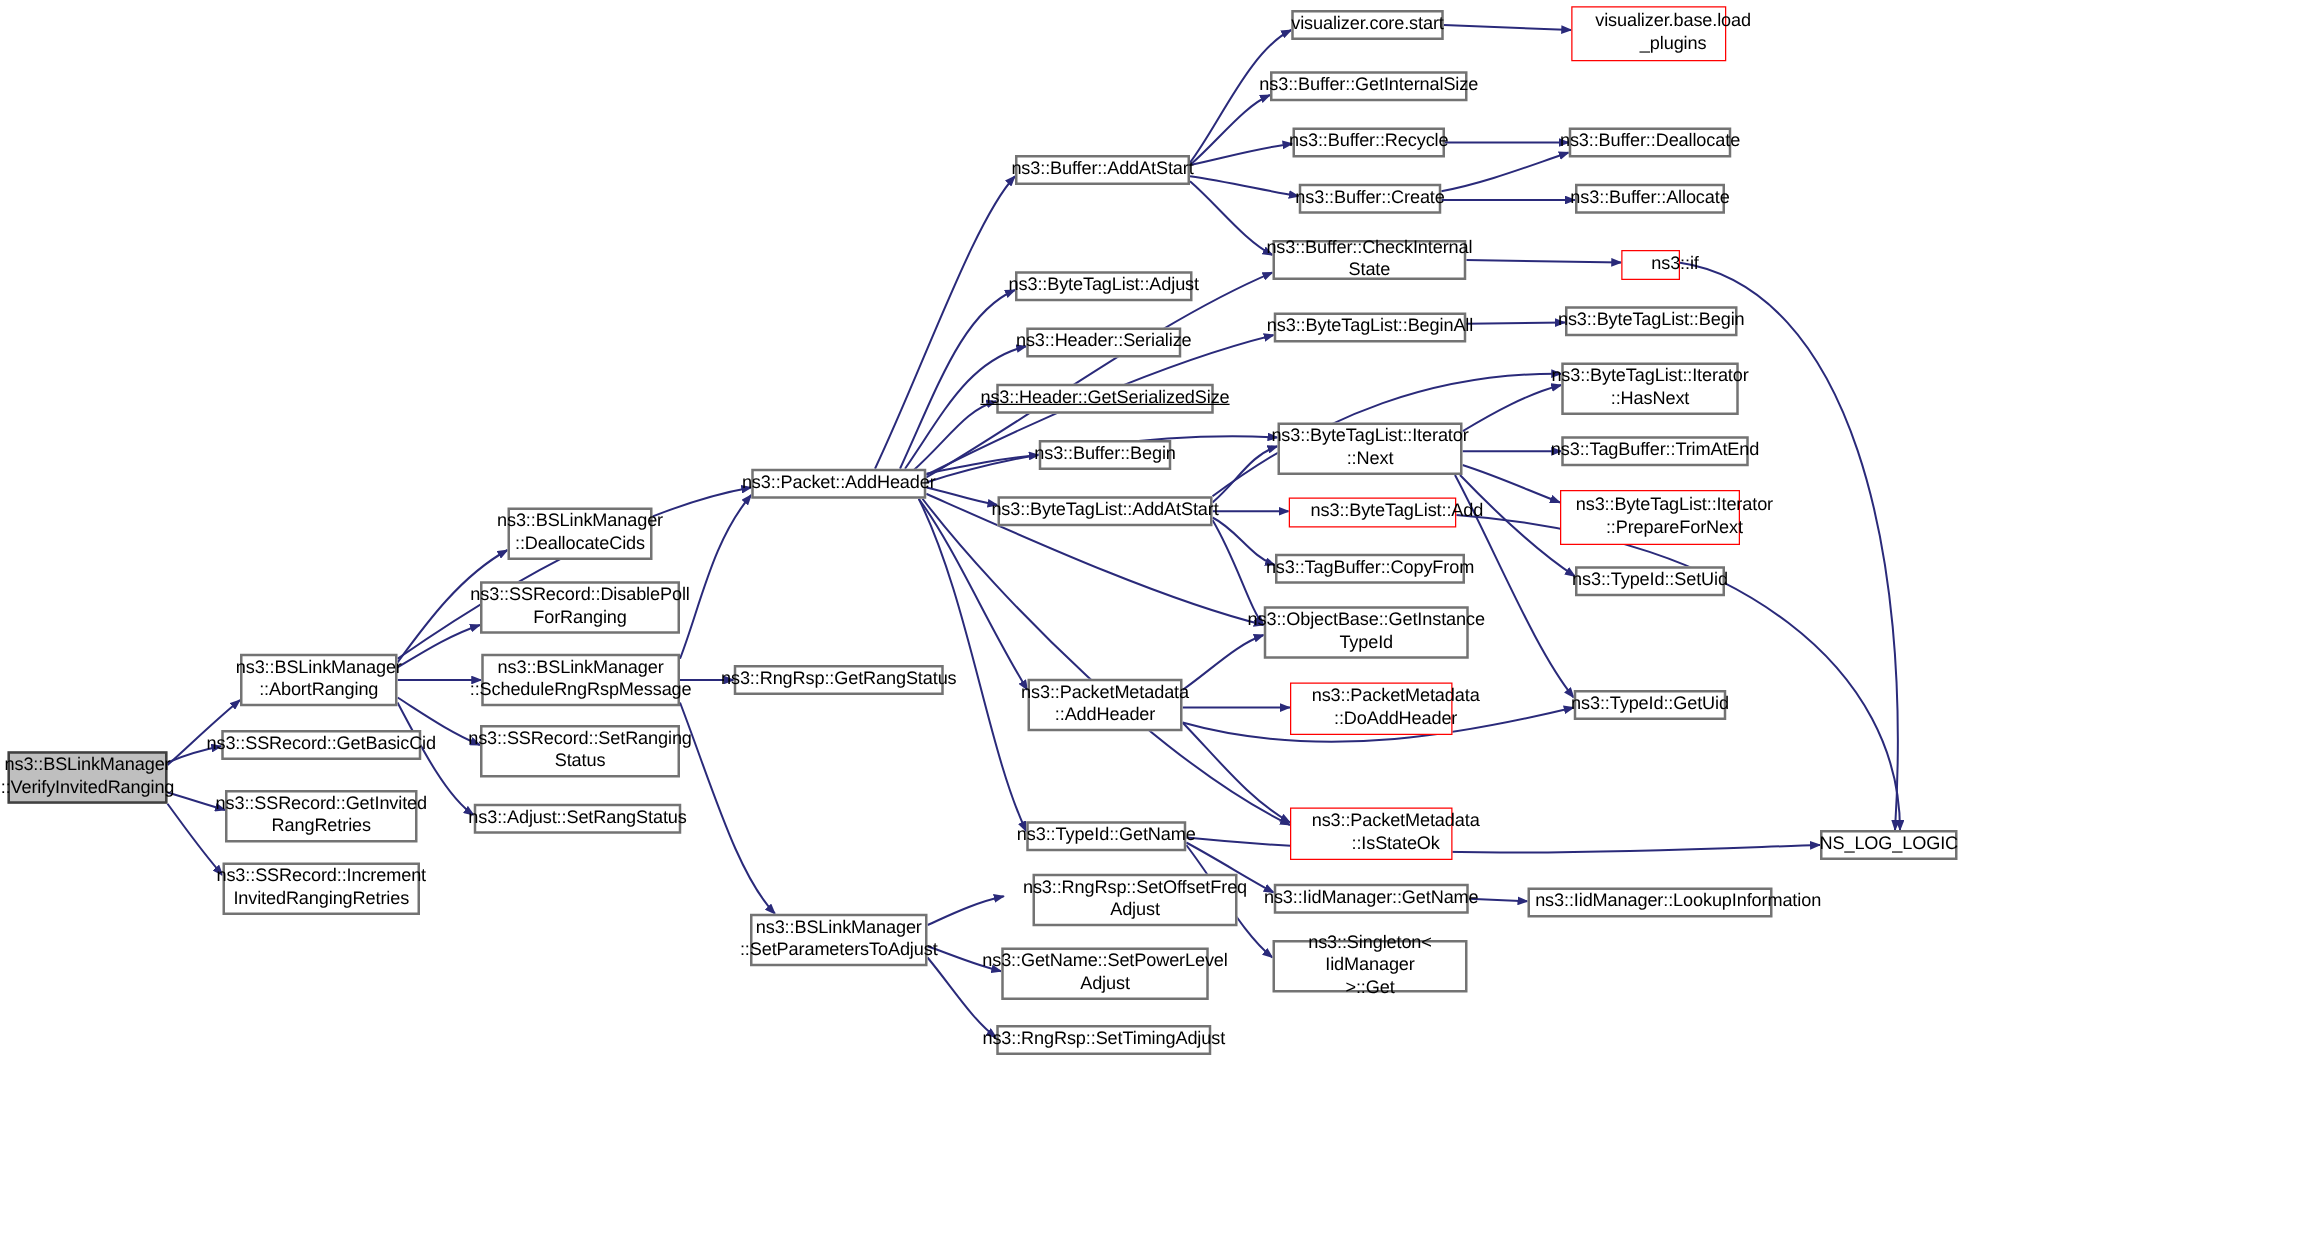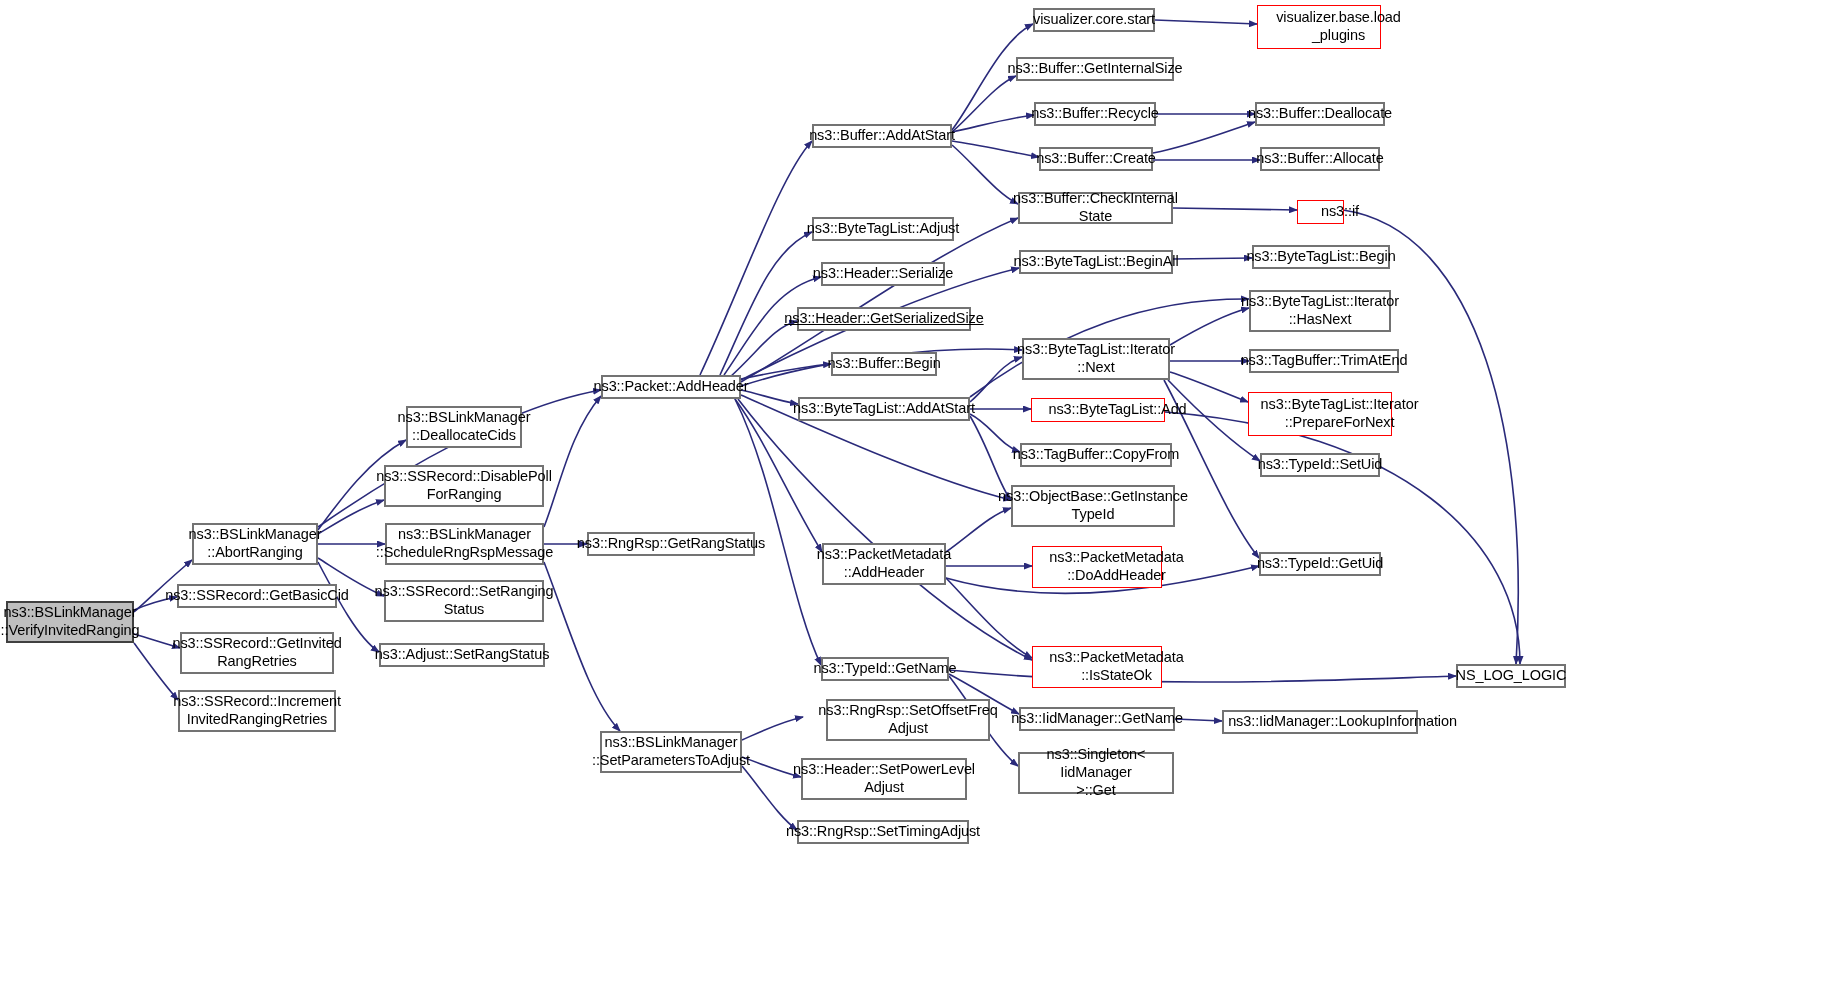--- a/index.html
+++ b/index.html
@@ -151,21 +151,21 @@
       <div class="node" style="left: 812px; top: 217px; width: 142px; height: 24px;">ns3::ByteTagList::Adjust</div>
       <div class="node" style="left: 821px; top: 262px; width: 124px; height: 24px;">ns3::Header::Serialize</div>
       <div class="node" style="left: 797px; top: 307px; width: 174px; height: 24px; text-decoration: underline;">ns3::Header::GetSerializedSize</div>
       <div class="node" style="left: 831px; top: 352px; width: 106px; height: 24px;">ns3::Buffer::Begin</div>
       <div class="node" style="left: 798px; top: 397px; width: 172px; height: 24px;">ns3::ByteTagList::AddAtStart</div>
       <div class="node" style="left: 822px; top: 543px; width: 124px; height: 42px;">ns3::PacketMetadata
 ::AddHeader</div>
       <div class="node" style="left: 821px; top: 657px; width: 128px; height: 24px;">ns3::TypeId::GetName</div>
       <div class="node" style="left: 803px; top: 699px; width: 164px; height: 42px; margin-left: 23px;">ns3::RngRsp::SetOffsetFreq
 Adjust</div>
-      <div class="node" style="left: 801px; top: 758px; width: 166px; height: 42px;">ns3::Header::SetPowerLevel
+      <div class="node" style="left: 801px; top: 758px; width: 166px; height: 42px;">ns3::GetName::SetPowerLevel
 Adjust</div>
       <div class="node" style="left: 797px; top: 820px; width: 172px; height: 24px;">ns3::RngRsp::SetTimingAdjust</div>
       <div class="node" style="left: 1033px; top: 8px; width: 122px; height: 24px;">visualizer.core.start</div>
       <div class="node" style="left: 1016px; top: 57px; width: 158px; height: 24px;">ns3::Buffer::GetInternalSize</div>
       <div class="node" style="left: 1034px; top: 102px; width: 122px; height: 24px;">ns3::Buffer::Recycle</div>
       <div class="node" style="left: 1039px; top: 147px; width: 114px; height: 24px; text-align: right;">ns3::Buffer::Create</div>
       <div class="node" style="left: 1018px; top: 192px; width: 155px; height: 32px;">ns3::Buffer::CheckInternal
 State</div>
       <div class="node" style="left: 1019px; top: 250px; width: 154px; height: 24px;">ns3::ByteTagList::BeginAll</div>
       <div class="node" style="left: 1022px; top: 338px; width: 148px; height: 42px;">ns3::ByteTagList::Iterator

